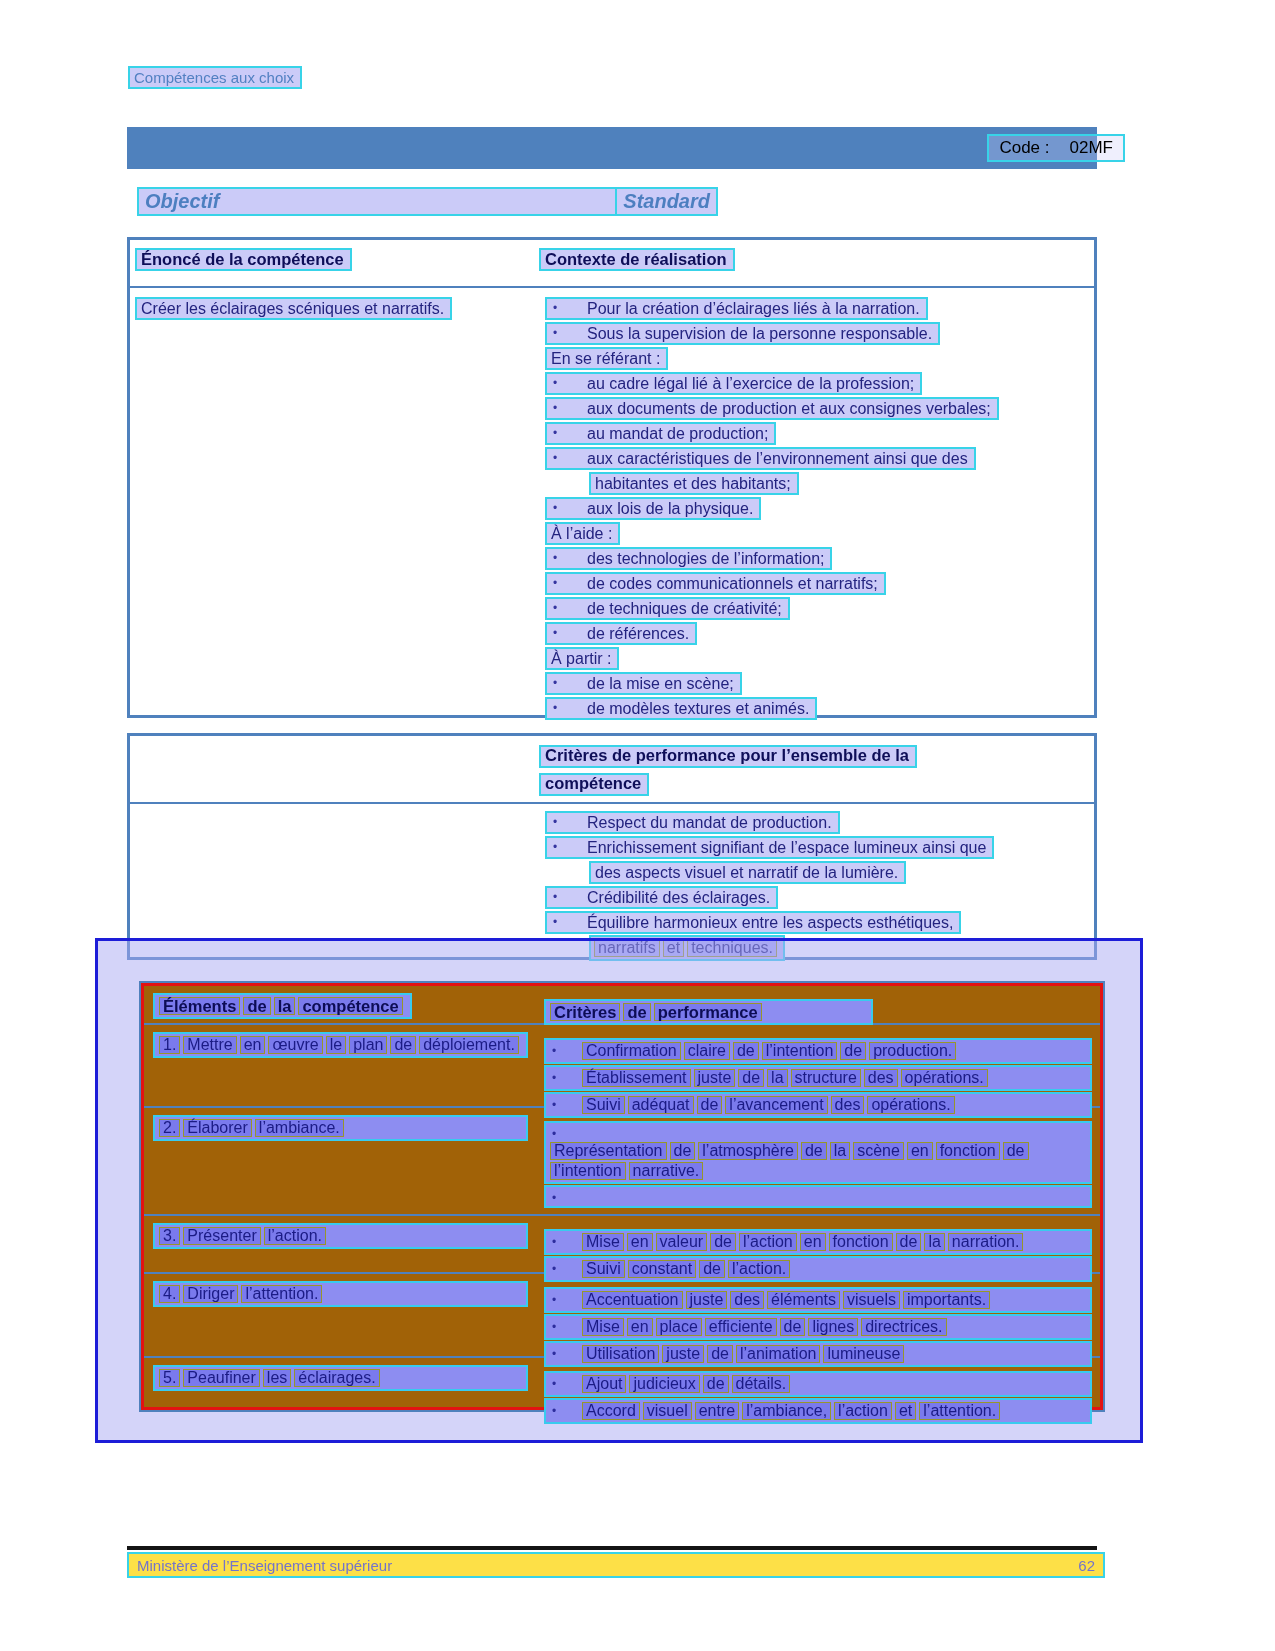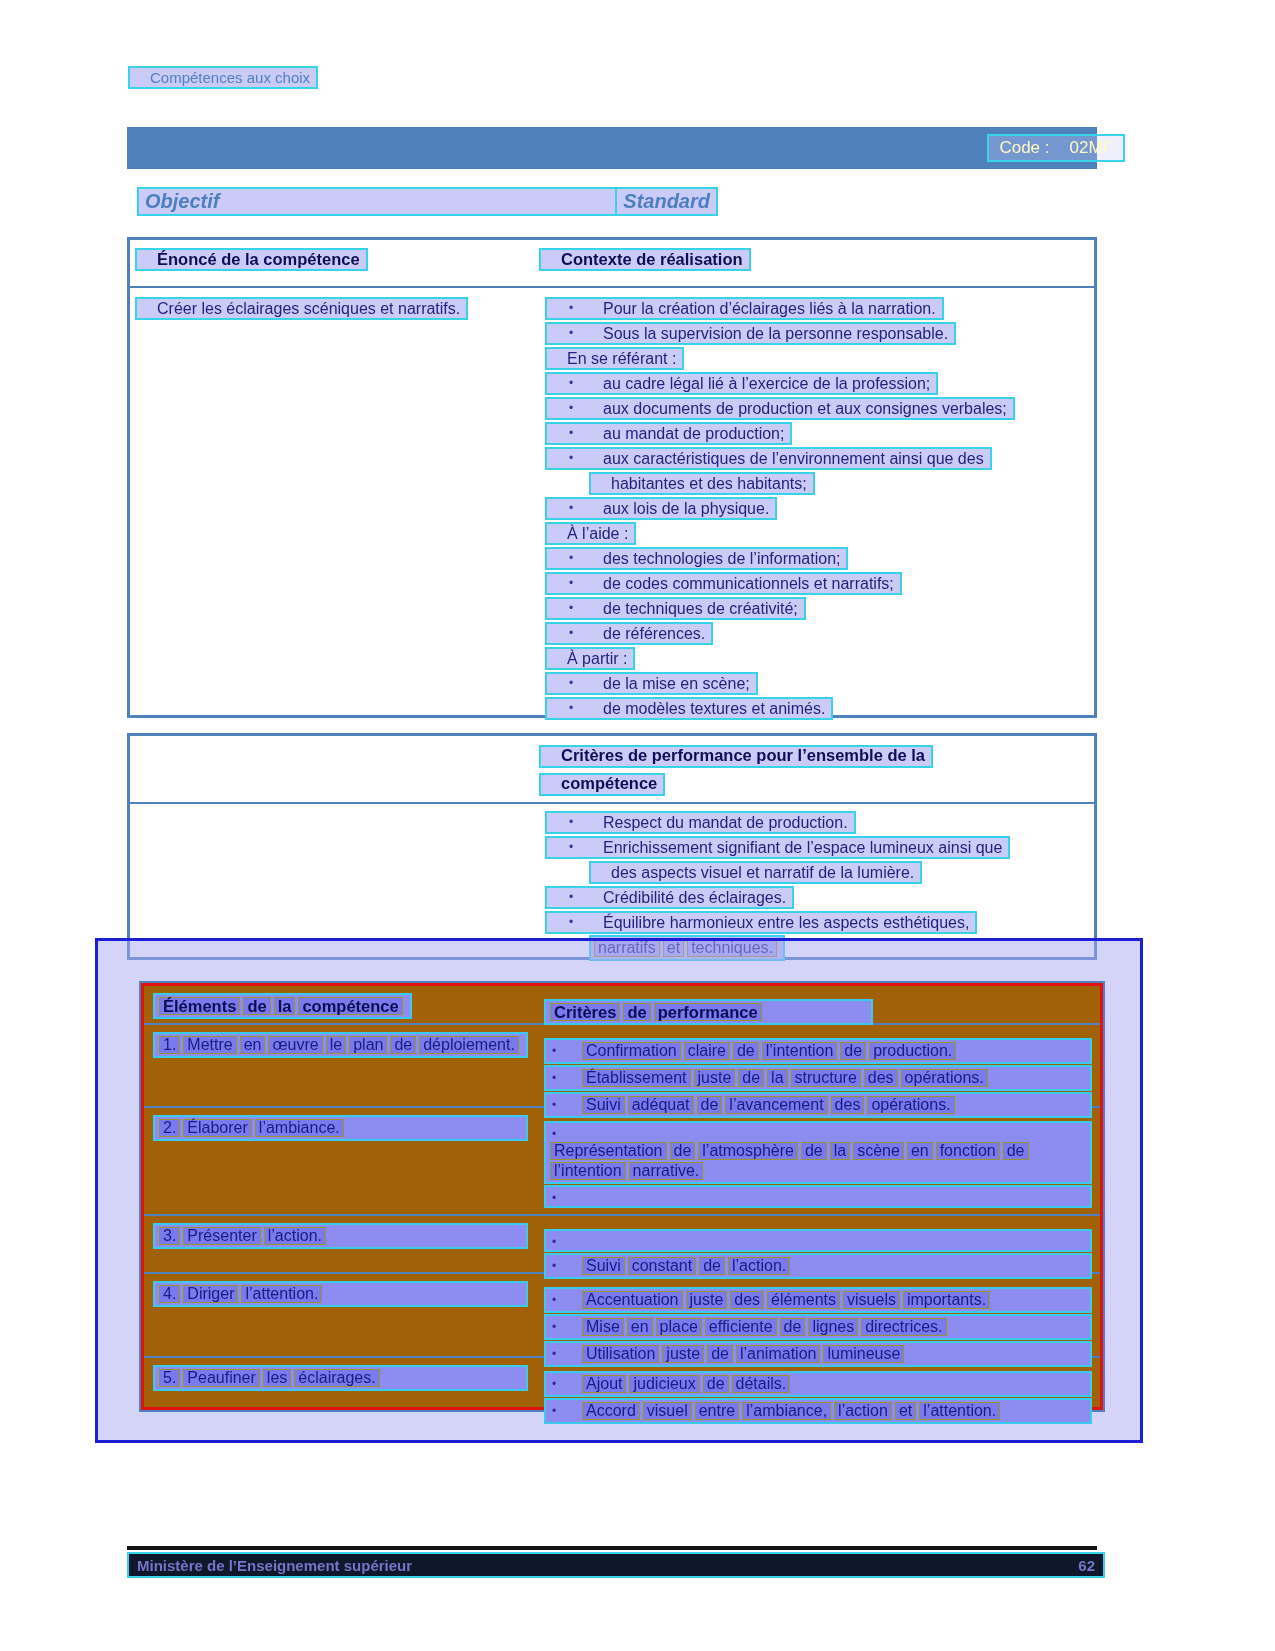--- a/index.html
+++ b/index.html
@@ -2,31 +2,31 @@
 <html><head>
 <meta charset="utf-8">
 <style>
   *{margin:0;padding:0;box-sizing:border-box}
   html,body{background:#ffffff}
   .page{position:relative;width:1275px;height:1651px;background:#ffffff;overflow:hidden;
         font-family:"Liberation Sans",sans-serif;color:#23237f;font-size:16px}
 
   
   .hl{display:inline-flex;align-items:center;background:#cbcbf8;border:2px solid #38d3e8;
-      padding:0 6px 1px 20px;white-space:nowrap;line-height:17px;min-height:23px}
+      padding:0 6px 1px 4px;white-space:nowrap;line-height:17px;min-height:23px}
   .ln{height:25px;display:flex;align-items:center}
   .cont{margin-left:44px}
   .b{display:inline-block;width:36px;flex:none;color:#3434a0;font-size:12px;padding-left:2px}
   .bold{font-weight:bold;color:#0e0e58;font-size:16.5px}
 
   
   .top-label{position:absolute;left:128px;top:66px;color:#5280c2;font-size:15px}
   .header-bar{position:absolute;left:127px;top:127px;width:970px;height:42px;background:#4f81bd}
   .code-box{position:absolute;right:-28px;top:7px;border:2px solid #38d3e8;
-            background:rgba(203,203,248,0.30);color:#fef9c3;font-size:17px;
+            background:rgba(203,203,248,0.30);color:#000000;font-size:17px;
             display:flex;gap:20px;padding:2px 10px;white-space:nowrap}
   .heading-row{position:absolute;left:137px;top:187px;width:581px;height:29px;
                background:#cbcbf8;border:2px solid #38d3e8;display:flex;align-items:center;
                justify-content:space-between;padding:0 0 0 6px}
   .heading-row .hw{font-weight:bold;font-style:italic;font-size:20px;color:#4d7fc0}
   .standard-box{border:2px solid #38d3e8;background:#cbcbf8;padding:0 6px;height:29px;
                 display:flex;align-items:center;margin:-2px -2px -2px 0}
 
   
   .doc-table{position:absolute;left:127px;width:970px;border:3px solid #4f81bd;background:#fff}
@@ -60,22 +60,22 @@
   .wb{display:flex;flex-wrap:wrap;align-items:flex-start;background:#8d8df1;
       border:2px solid #38cbee;padding:1px 4px;width:100%}
   .wb .w{background:rgba(100,100,232,0.45)}
   .fitw{width:fit-content;min-width:60%}
   .b3{width:32px;flex:none;color:#2d2d9d;font-size:12px;padding:3px 0 0 2px}
   .hd3 .w{font-weight:bold;color:#0d0d55;font-size:16.5px}
 
   
   .footer-rule{position:absolute;left:127px;top:1546px;width:970px;height:4px;background:#141414}
   .footer-line{position:absolute;left:127px;top:1552px;width:978px;height:26px;
-               background:#0f172a;border:2px solid #38d3e8;display:flex;align-items:center;
-               justify-content:space-between;padding:0 8px;color:#7474c9;font-weight:bold;font-size:15px}
+               background:#fde047;border:2px solid #38d3e8;display:flex;align-items:center;
+               justify-content:space-between;padding:0 8px;color:#7474c9;font-weight:normal;font-size:15px}
 </style>
 </head>
 <body>
 
 <div class="page">
 
   <span class="top-label hl">Compétences aux choix</span>
 
   <div class="header-bar">
     <span class="code-box">
@@ -344,20 +344,21 @@
                 <span class="w">3.</span>
                 <span class="w">Présenter</span>
                 <span class="w">l’action.</span>
               </span>
             </div>
           </div>
         <div class="cr3">
           <div class="ln3">
               <span class="wb">
                 <span class="b3">•</span>
+                <span><span class="w">Mise</span><span class="w">en</span><span class="w">valeur</span><span class="w">de</span><span class="w">l’action</span><span class="w">en</span><span class="w">fonction</span><span class="w">de</span><span class="w">la</span><span class="w">narration.</span></span>
               </span>
             </div>
           <div class="ln3">
               <span class="wb">
                 <span class="b3">•</span>
                 <span><span class="w">Suivi</span><span class="w">constant</span><span class="w">de</span><span class="w">l’action.</span></span>
               </span>
             </div>
         </div>
       </div>

